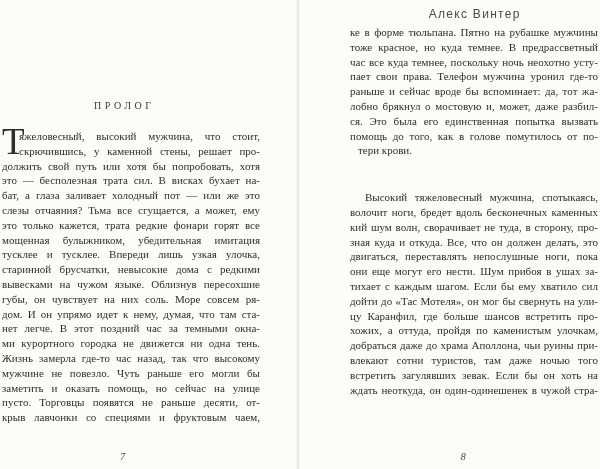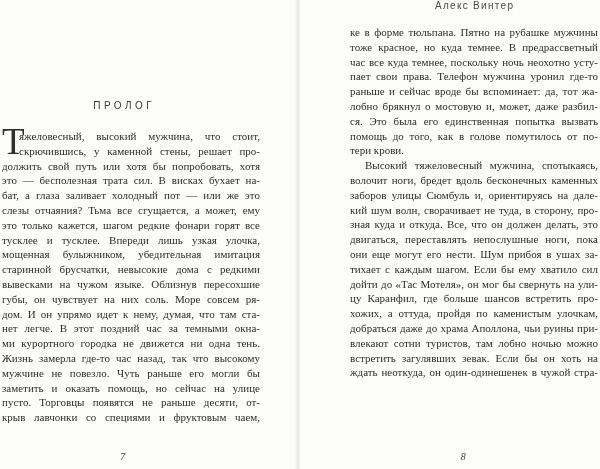--- a/index.html
+++ b/index.html
@@ -25,36 +25,36 @@
       rgba(0,0,0,0.02) 75%,
       rgba(0,0,0,0) 100%);
   }
 
   
   .chapter-heading {
     position: absolute;
     left: 2px; top: 100px;
     width: 241px;
     text-align: center;
-    font-family: Liberation Sans, sans-serif;
+    font-family: Liberation Serif, serif;
     font-size: 10px;
     line-height: 12px;
     letter-spacing: 3.5px;
     text-indent: 3.5px;
     color: #3b3a38;
   }
 
   
   .running-header {
     position: absolute;
-    left: 350px; top: 1px;
+    left: 350px; top: 9px;
     width: 248px;
     text-align: center;
     font-family: "Liberation Sans", "DejaVu Sans", sans-serif;
-    font-size: 10px;
+    font-size: 12px;
     line-height: 10px;
     letter-spacing: 1.3px;
     text-indent: 1.3px;
     color: #4b4a48;
   }
 
   
   .body-block {
     position: absolute;
     color: #2f2e2c;
@@ -77,24 +77,24 @@
     position: absolute;
     left: 0; top: -6px;
     font-size: 37px;
     line-height: 37px;
     color: #2f2e2c;
   }
   .dropcap-lines .tline:nth-child(1),
   .dropcap-lines .tline:nth-child(2) { padding-left: 17px; }
 
   
-  .para-end .tline:last-child { text-align-last: left; }
+  .para-end .tline:last-child { text-align-last: left; margin-left: 8px; }
 
   
-  .indent-first .tline:first-child { padding-left: 15px; }
+  .indent-first .tline:first-child { padding-left: 15px; margin-top: 32px; }
 
   .pagenum {
     position: absolute;
     top: 450px;
     font-style: italic;
     font-size: 10.5px;
     line-height: 14px;
     color: #4a4947;
     text-align: center;
   }
@@ -111,23 +111,23 @@
 
     <div class="body-block left-body">
       <span class="dropcap">Т</span>
       <div class="dropcap-lines">
           <div class="tline">яжеловесный, высокий мужчина, что стоит,</div>
           <div class="tline">скрючившись, у каменной стены, решает про-</div>
           <div class="tline">должить свой путь или хотя бы попробовать, хотя</div>
           <div class="tline">это — бесполезная трата сил. В висках бухает на-</div>
           <div class="tline">бат, а глаза заливает холодный пот — или же это</div>
           <div class="tline">слезы отчаяния? Тьма все сгущается, а может, ему</div>
-          <div class="tline">это только кажется, шагом редкие фонари горят все</div>
+          <div class="tline">это только кажется, трата редкие фонари горят все</div>
+          <div class="tline">мощенная булыжником, убедительная имитация</div>
           <div class="tline">тусклее и тусклее. Впереди лишь узкая улочка,</div>
-          <div class="tline">мощенная булыжником, убедительная имитация</div>
           <div class="tline">старинной брусчатки, невысокие дома с редкими</div>
           <div class="tline">вывесками на чужом языке. Облизнув пересохшие</div>
           <div class="tline">губы, он чувствует на них соль. Море совсем ря-</div>
           <div class="tline">дом. И он упрямо идет к нему, думая, что там ста-</div>
           <div class="tline">нет легче. В этот поздний час за темными окна-</div>
           <div class="tline">ми курортного городка не движется ни одна тень.</div>
           <div class="tline">Жизнь замерла где-то час назад, так что высокому</div>
           <div class="tline">мужчине не повезло. Чуть раньше его могли бы</div>
           <div class="tline">заметить и оказать помощь, но сейчас на улице</div>
           <div class="tline">пусто. Торговцы появятся не раньше десяти, от-</div>
@@ -151,31 +151,30 @@
           <div class="tline">пает свои права. Телефон мужчина уронил где-то</div>
           <div class="tline">раньше и сейчас вроде бы вспоминает: да, тот жа-</div>
           <div class="tline">лобно брякнул о мостовую и, может, даже разбил-</div>
           <div class="tline">ся. Это была его единственная попытка вызвать</div>
           <div class="tline">помощь до того, как в голове помутилось от по-</div>
           <div class="tline">тери крови.</div>
         </div>
       <div class="indent-first">
           <div class="tline">Высокий тяжеловесный мужчина, спотыкаясь,</div>
           <div class="tline">волочит ноги, бредет вдоль бесконечных каменных</div>
-          <div class="tline">заборов улицы Сюмбуль и, ориентируясь на дале-</div>
           <div class="tline">кий шум волн, сворачивает не туда, в сторону, про-</div>
           <div class="tline">зная куда и откуда. Все, что он должен делать, это</div>
           <div class="tline">двигаться, переставлять непослушные ноги, пока</div>
           <div class="tline">они еще могут его нести. Шум прибоя в ушах за-</div>
           <div class="tline">тихает с каждым шагом. Если бы ему хватило сил</div>
           <div class="tline">дойти до «Тас Мотеля», он мог бы свернуть на ули-</div>
           <div class="tline">цу Каранфил, где больше шансов встретить про-</div>
           <div class="tline">хожих, а оттуда, пройдя по каменистым улочкам,</div>
           <div class="tline">добраться даже до храма Аполлона, чьи руины при-</div>
-          <div class="tline">влекают сотни туристов, там лобно ночью можно</div>
+          <div class="tline">влекают сотни туристов, там даже ночью того</div>
           <div class="tline">встретить загулявших зевак. Если бы он хоть на</div>
           <div class="tline">ждать неоткуда, он один-одинешенек в чужой стра-</div>
         </div>
     </div>
 
     <div class="pagenum pagenum-right">8</div>
   </div>
 
 </div>
 

